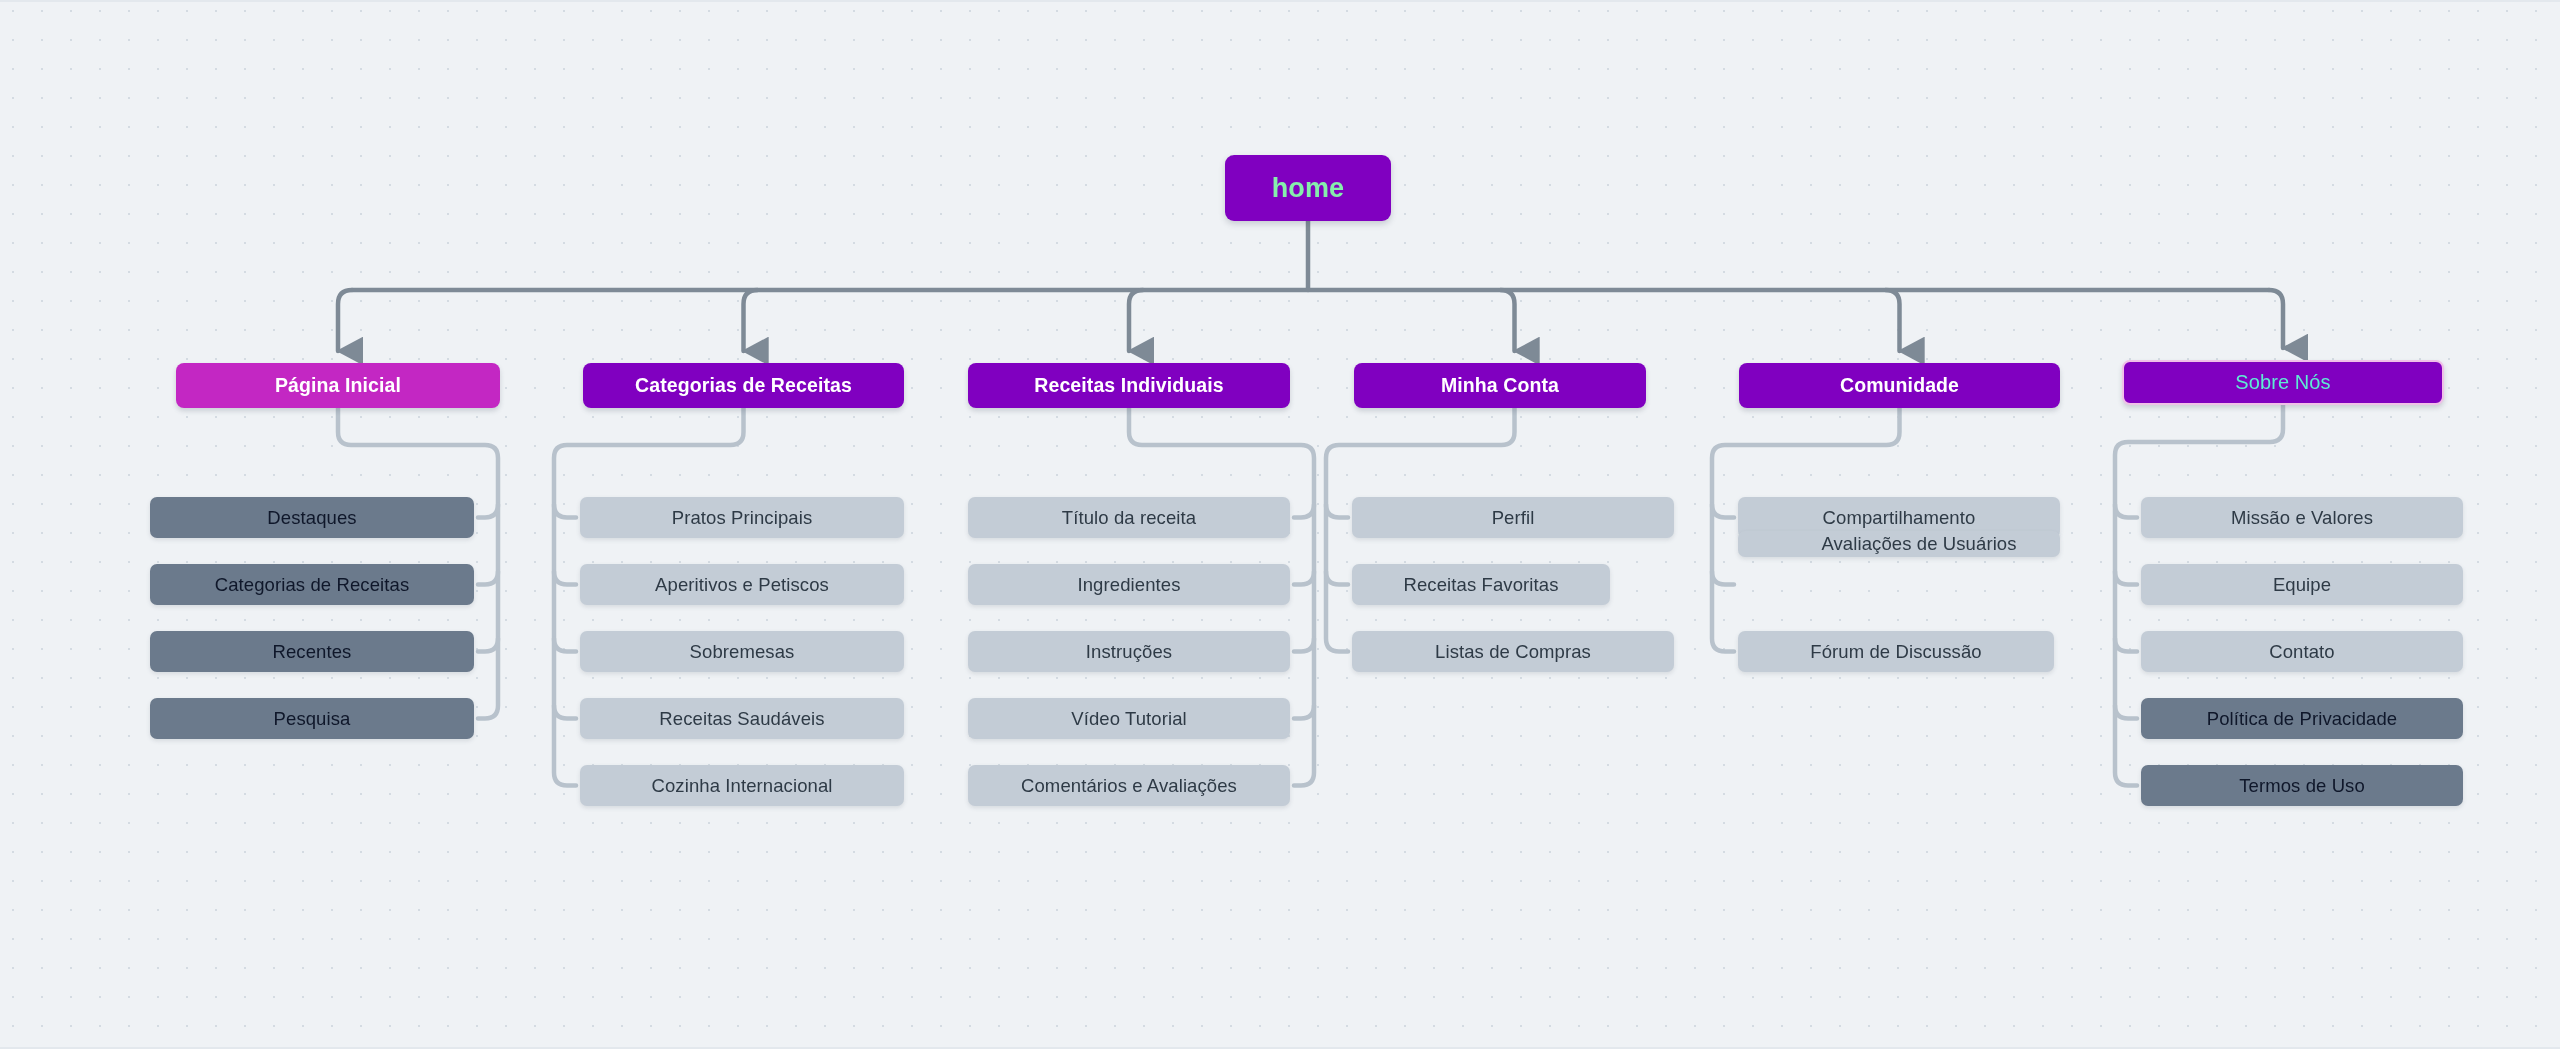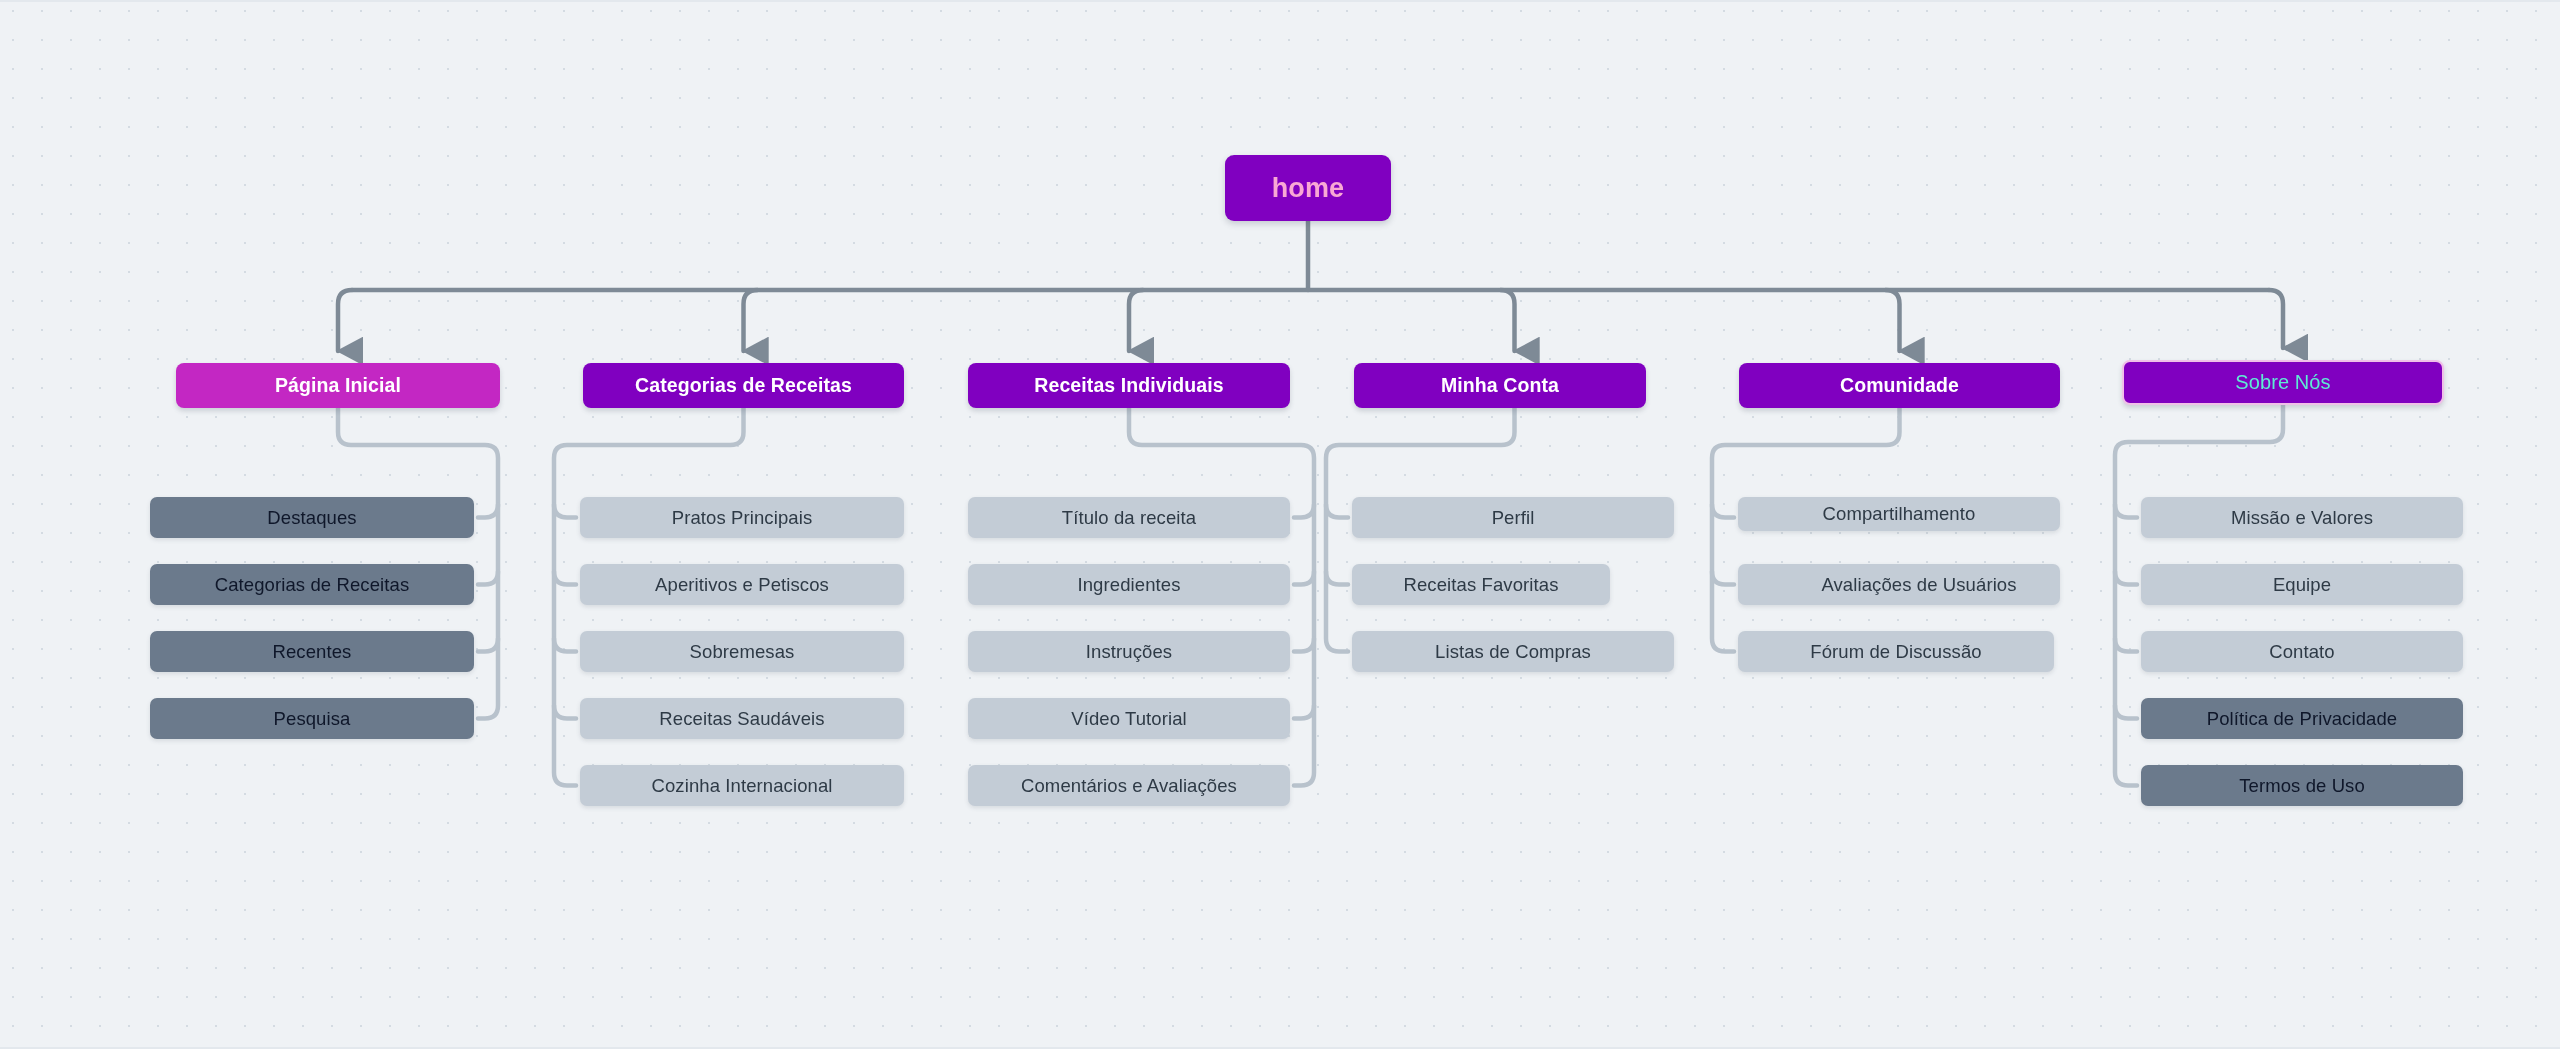--- a/index.html
+++ b/index.html
@@ -54,21 +54,21 @@
     text-align: center;
     border-radius: 7px;
     white-space: nowrap;
     letter-spacing: 0.1px;
     user-select: none;
   }
 
   
   .node.root {
     background: #8000c0;
-    color: #f9a8d4;
+    color: #86efac;
     font-size: 27px;
     font-weight: bold;
     border-radius: 9px;
     box-shadow: 0 3px 6px rgba(60,70,90,0.22);
   }
 
   
   .node.lvl2 {
     color: #ffffff;
     font-size: 19.5px;
@@ -165,22 +165,22 @@
       <div class="node lvl3 light" style="left: 968px; top: 497px; width: 322px; height: 41px;">Título da receita</div>
       <div class="node lvl3 light" style="left: 968px; top: 564px; width: 322px; height: 41px;">Ingredientes</div>
       <div class="node lvl3 light" style="left: 968px; top: 631px; width: 322px; height: 41px;">Instruções</div>
       <div class="node lvl3 light" style="left: 968px; top: 698px; width: 322px; height: 41px;">Vídeo Tutorial</div>
       <div class="node lvl3 light" style="left: 968px; top: 765px; width: 322px; height: 41px;">Comentários e Avaliações</div>
       <div class="node lvl2 purple" style="left: 1354px; top: 363px; width: 292px; height: 45px;">Minha Conta</div>
       <div class="node lvl3 light" style="left: 1352px; top: 497px; width: 322px; height: 41px;">Perfil</div>
       <div class="node lvl3 light" style="left: 1352px; top: 564px; width: 258px; height: 41px;">Receitas Favoritas</div>
       <div class="node lvl3 light" style="left: 1352px; top: 631px; width: 322px; height: 41px;">Listas de Compras</div>
       <div class="node lvl2 purple" style="left: 1739px; top: 363px; width: 321px; height: 45px;">Comunidade</div>
-      <div class="node lvl3 light" style="left: 1738px; top: 497px; width: 322px; height: 34px;">Compartilhamento</div>
-      <div class="node lvl3 light" style="left: 1738px; top: 564px; width: 322px; height: 41px; padding-left: 40px;">Avaliações de Usuários</div>
+      <div class="node lvl3 light" style="left: 1738px; top: 497px; width: 322px; height: 41px;">Compartilhamento</div>
+      <div class="node lvl3 light" style="left: 1738px; top: 531px; width: 322px; height: 26px; padding-left: 40px;">Avaliações de Usuários</div>
       <div class="node lvl3 light" style="left: 1738px; top: 631px; width: 316px; height: 41px;">Fórum de Discussão</div>
       <div class="node lvl2 outlined" style="left: 2122px; top: 360px; width: 322px; height: 45px;">Sobre Nós</div>
       <div class="node lvl3 light" style="left: 2141px; top: 497px; width: 322px; height: 41px;">Missão e Valores</div>
       <div class="node lvl3 light" style="left: 2141px; top: 564px; width: 322px; height: 41px;">Equipe</div>
       <div class="node lvl3 light" style="left: 2141px; top: 631px; width: 322px; height: 41px;">Contato</div>
       <div class="node lvl3 dark" style="left: 2141px; top: 698px; width: 322px; height: 41px;">Política de Privacidade</div>
       <div class="node lvl3 dark" style="left: 2141px; top: 765px; width: 322px; height: 41px;">Termos de Uso</div>
     </div>
 </div>
 

